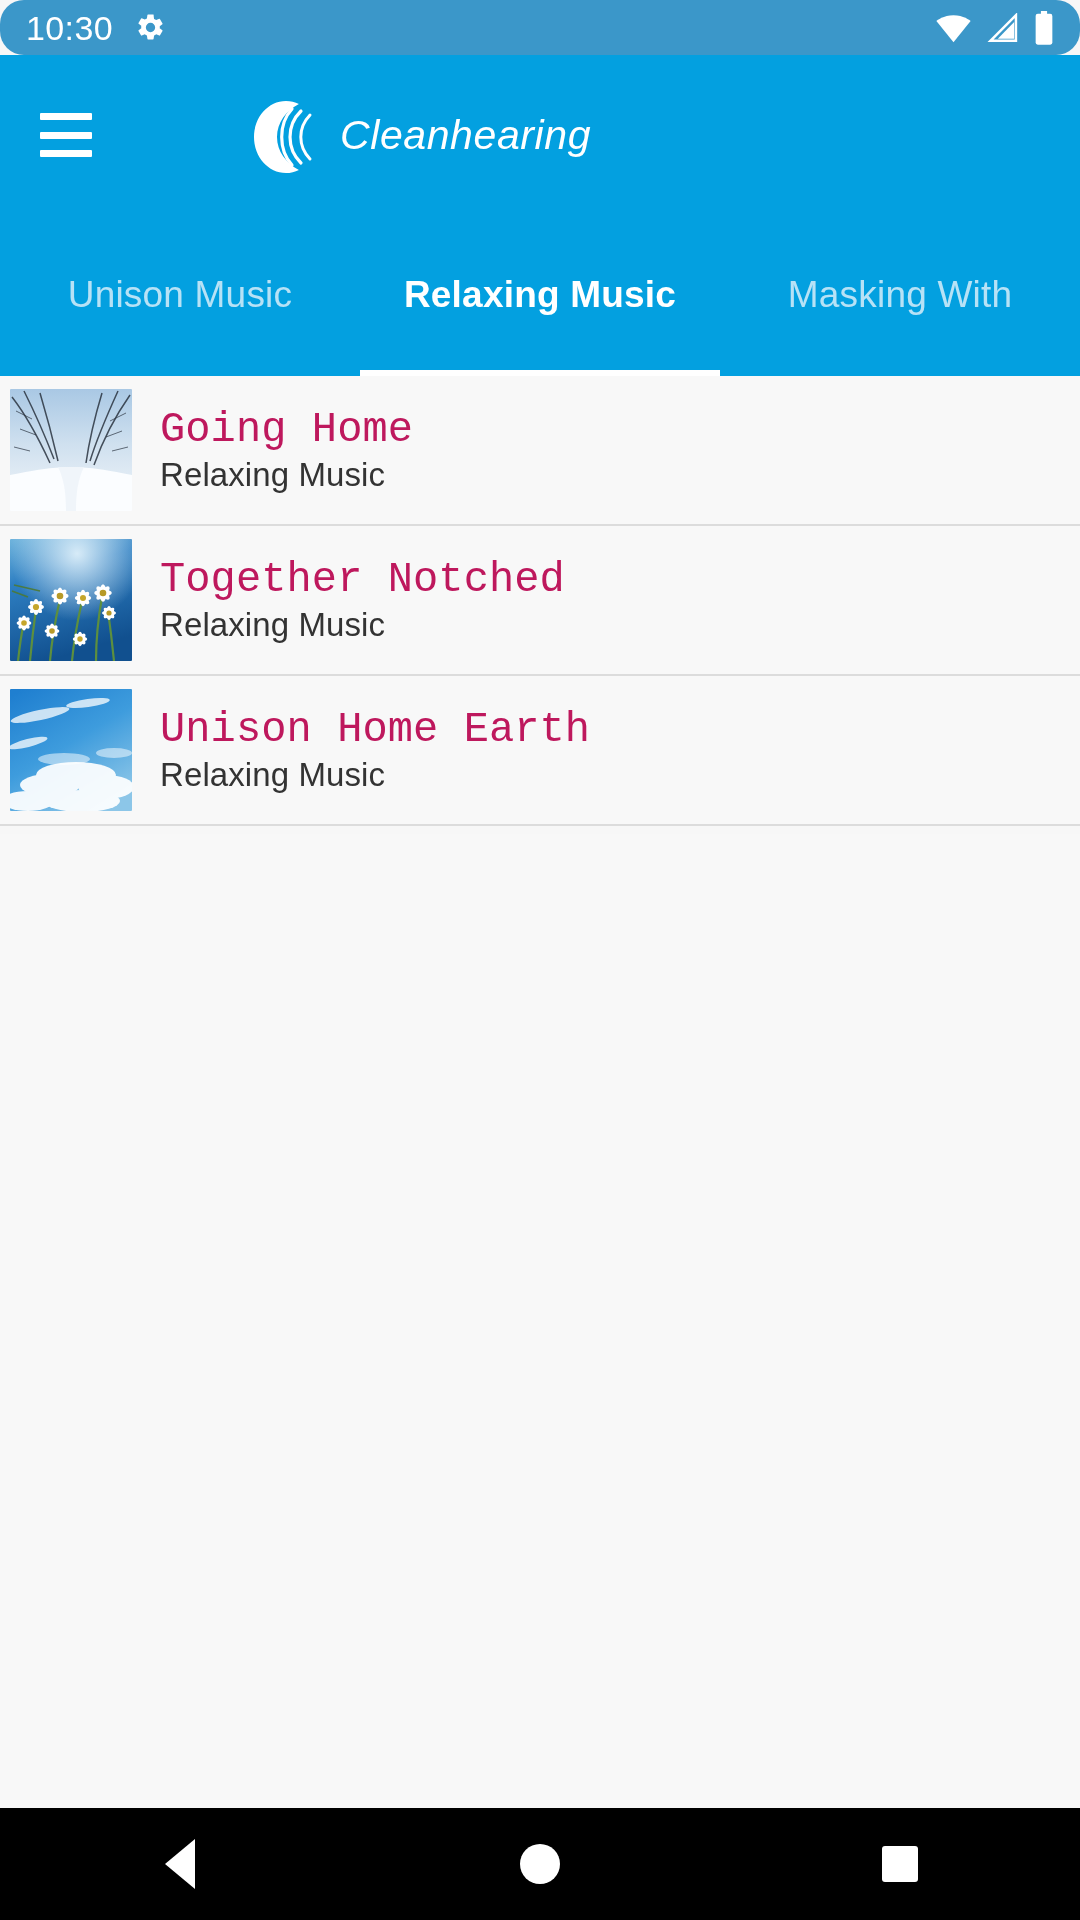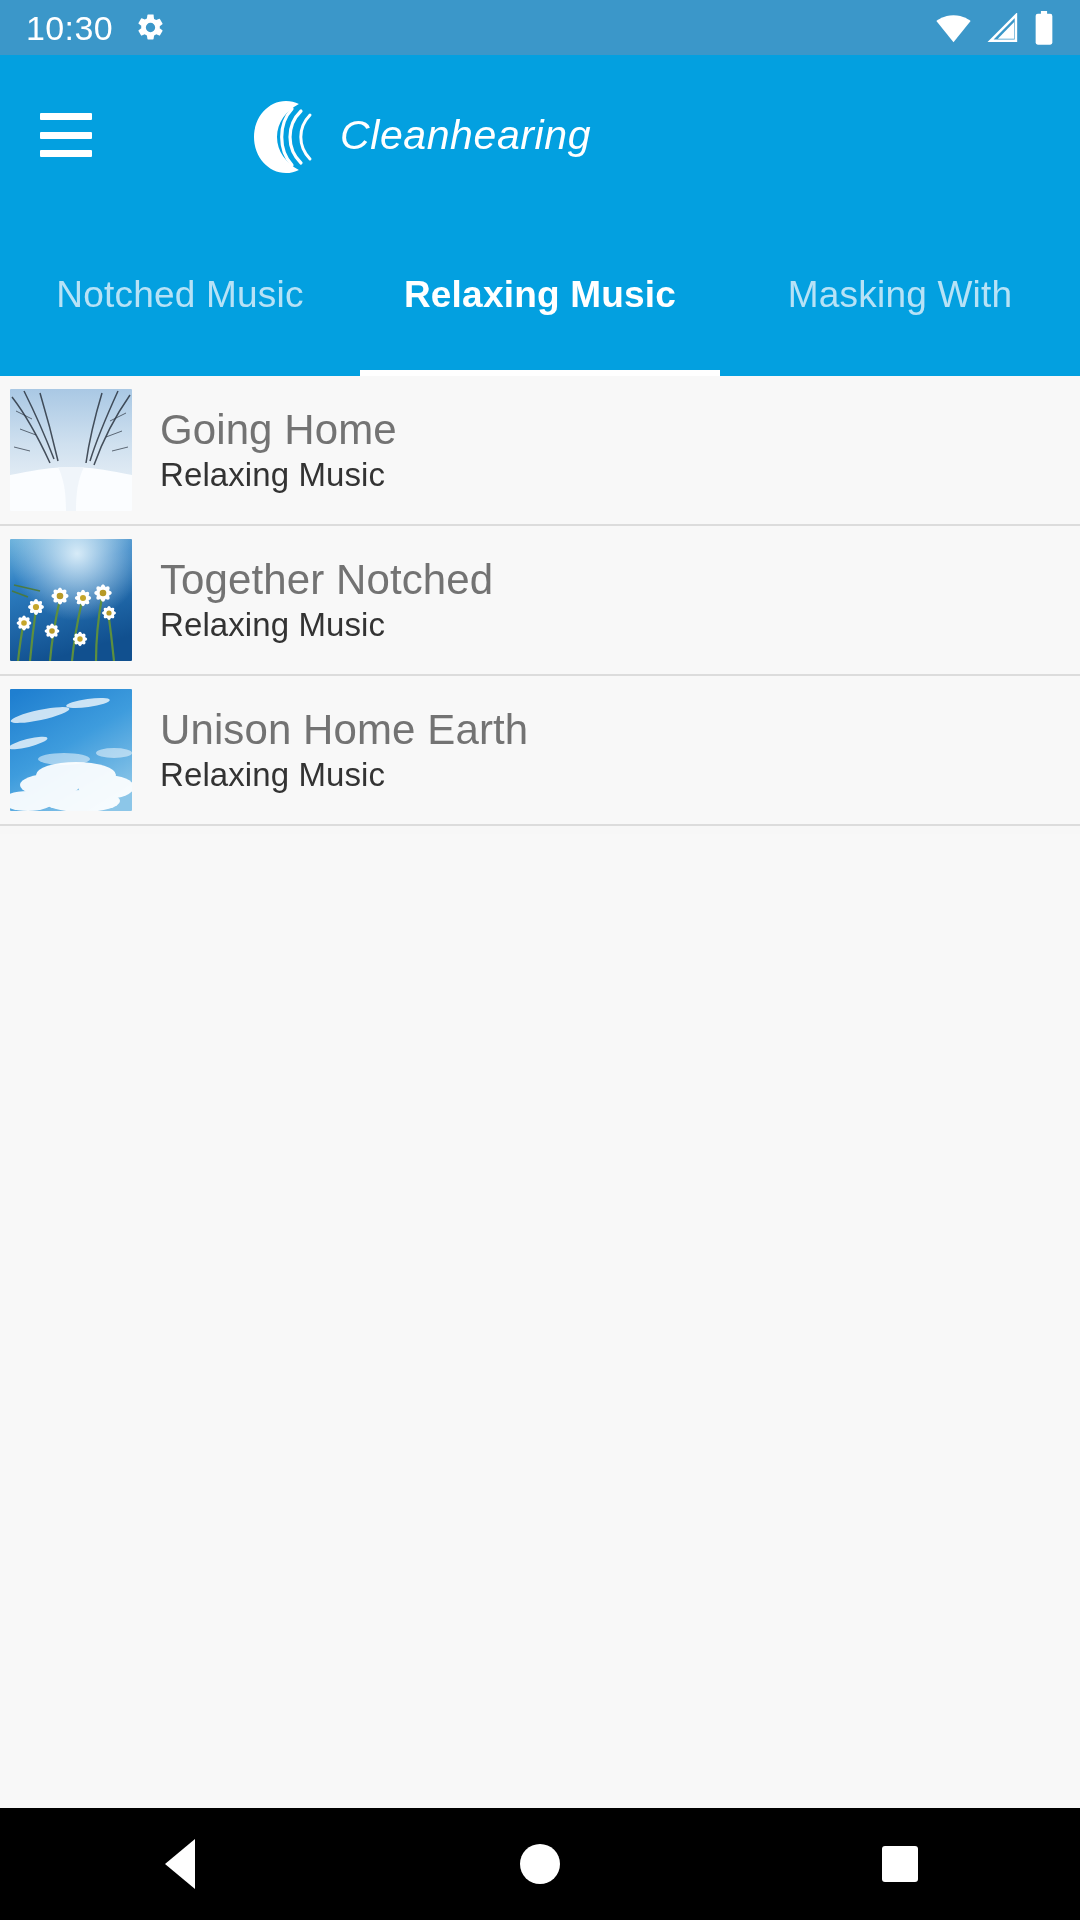--- a/index.html
+++ b/index.html
@@ -9,20 +9,21 @@
     background:#f7f7f7;
     overflow:hidden;
   }
   #screen { position:relative; width:1080px; height:1920px; background:#f7f7f7; }
 
   
   .statusbar {
     position:absolute; top:0; left:0; width:1080px; height:55px;
     background:#3b97c9; display:flex; align-items:center;
     padding:0 26px;
+    border-radius:24px;
   }
   .status-clock {
     color:#ffffff; font-size:34px; letter-spacing:.4px; line-height:1;
     font-family:"Liberation Sans", sans-serif;
   }
   .status-left { display:flex; align-items:center; gap:22px; }
   .status-right { margin-left:auto; display:flex; align-items:center; gap:14px; }
   .gear-ic { width:31px; height:31px; display:block; }
   .wifi-ic { width:37px; height:30px; display:block; }
   .sig-ic  { width:34px; height:30px; display:block; }
@@ -86,22 +87,22 @@
     border-bottom:2px solid #dcdcdc;
   }
   .thumb {
     width:122px; height:122px; margin-left:10px;
     flex:0 0 122px; border-radius:1px; overflow:hidden;
     position:relative;
   }
   .thumb svg { display:block; width:122px; height:122px; }
   .row-text { margin-left:28px; display:flex; flex-direction:column; gap:6px; }
   .row-title {
-    font-size:42px; color:#737373; line-height:1.05;
-    font-family:Liberation Sans, sans-serif; letter-spacing:.1px;
+    font-size:42px; color:#be185d; line-height:1.05;
+    font-family:Liberation Mono, monospace; letter-spacing:.1px;
   }
   .row-sub {
     font-size:33px; color:#333333; line-height:1.05;
     font-family:"Liberation Sans", sans-serif; letter-spacing:.1px;
   }
 
   .content-fill {
     position:absolute; left:0; top:834px; width:1080px; height:1006px;
     background:#f8f8f8;
   }
@@ -168,21 +169,21 @@
             <path fill="none" stroke="#ffffff" stroke-width="3.2" stroke-linecap="round" d="M55 14c-6.8 6.6-11 16.2-11 26s4.2 19.4 11 26"></path>
             <path fill="none" stroke="#ffffff" stroke-width="3" stroke-linecap="round" d="M64 18c-5.7 5.9-9.2 13.5-9.2 22s3.5 16.1 9.2 22"></path>
           </svg>
         </span>
         <div class="brand-text">Cleanhearing</div>
       </div>
     </div>
 
     <div class="tabs">
       <div class="tab">
-        <span class="tab-label">Notched Music</span>
+        <span class="tab-label">Unison Music</span>
       </div>
       <div class="tab active">
         <span class="tab-label">Relaxing Music</span>
       </div>
       <div class="tab">
         <span class="tab-label">Masking With</span>
       </div>
     </div>
   </div>
 

